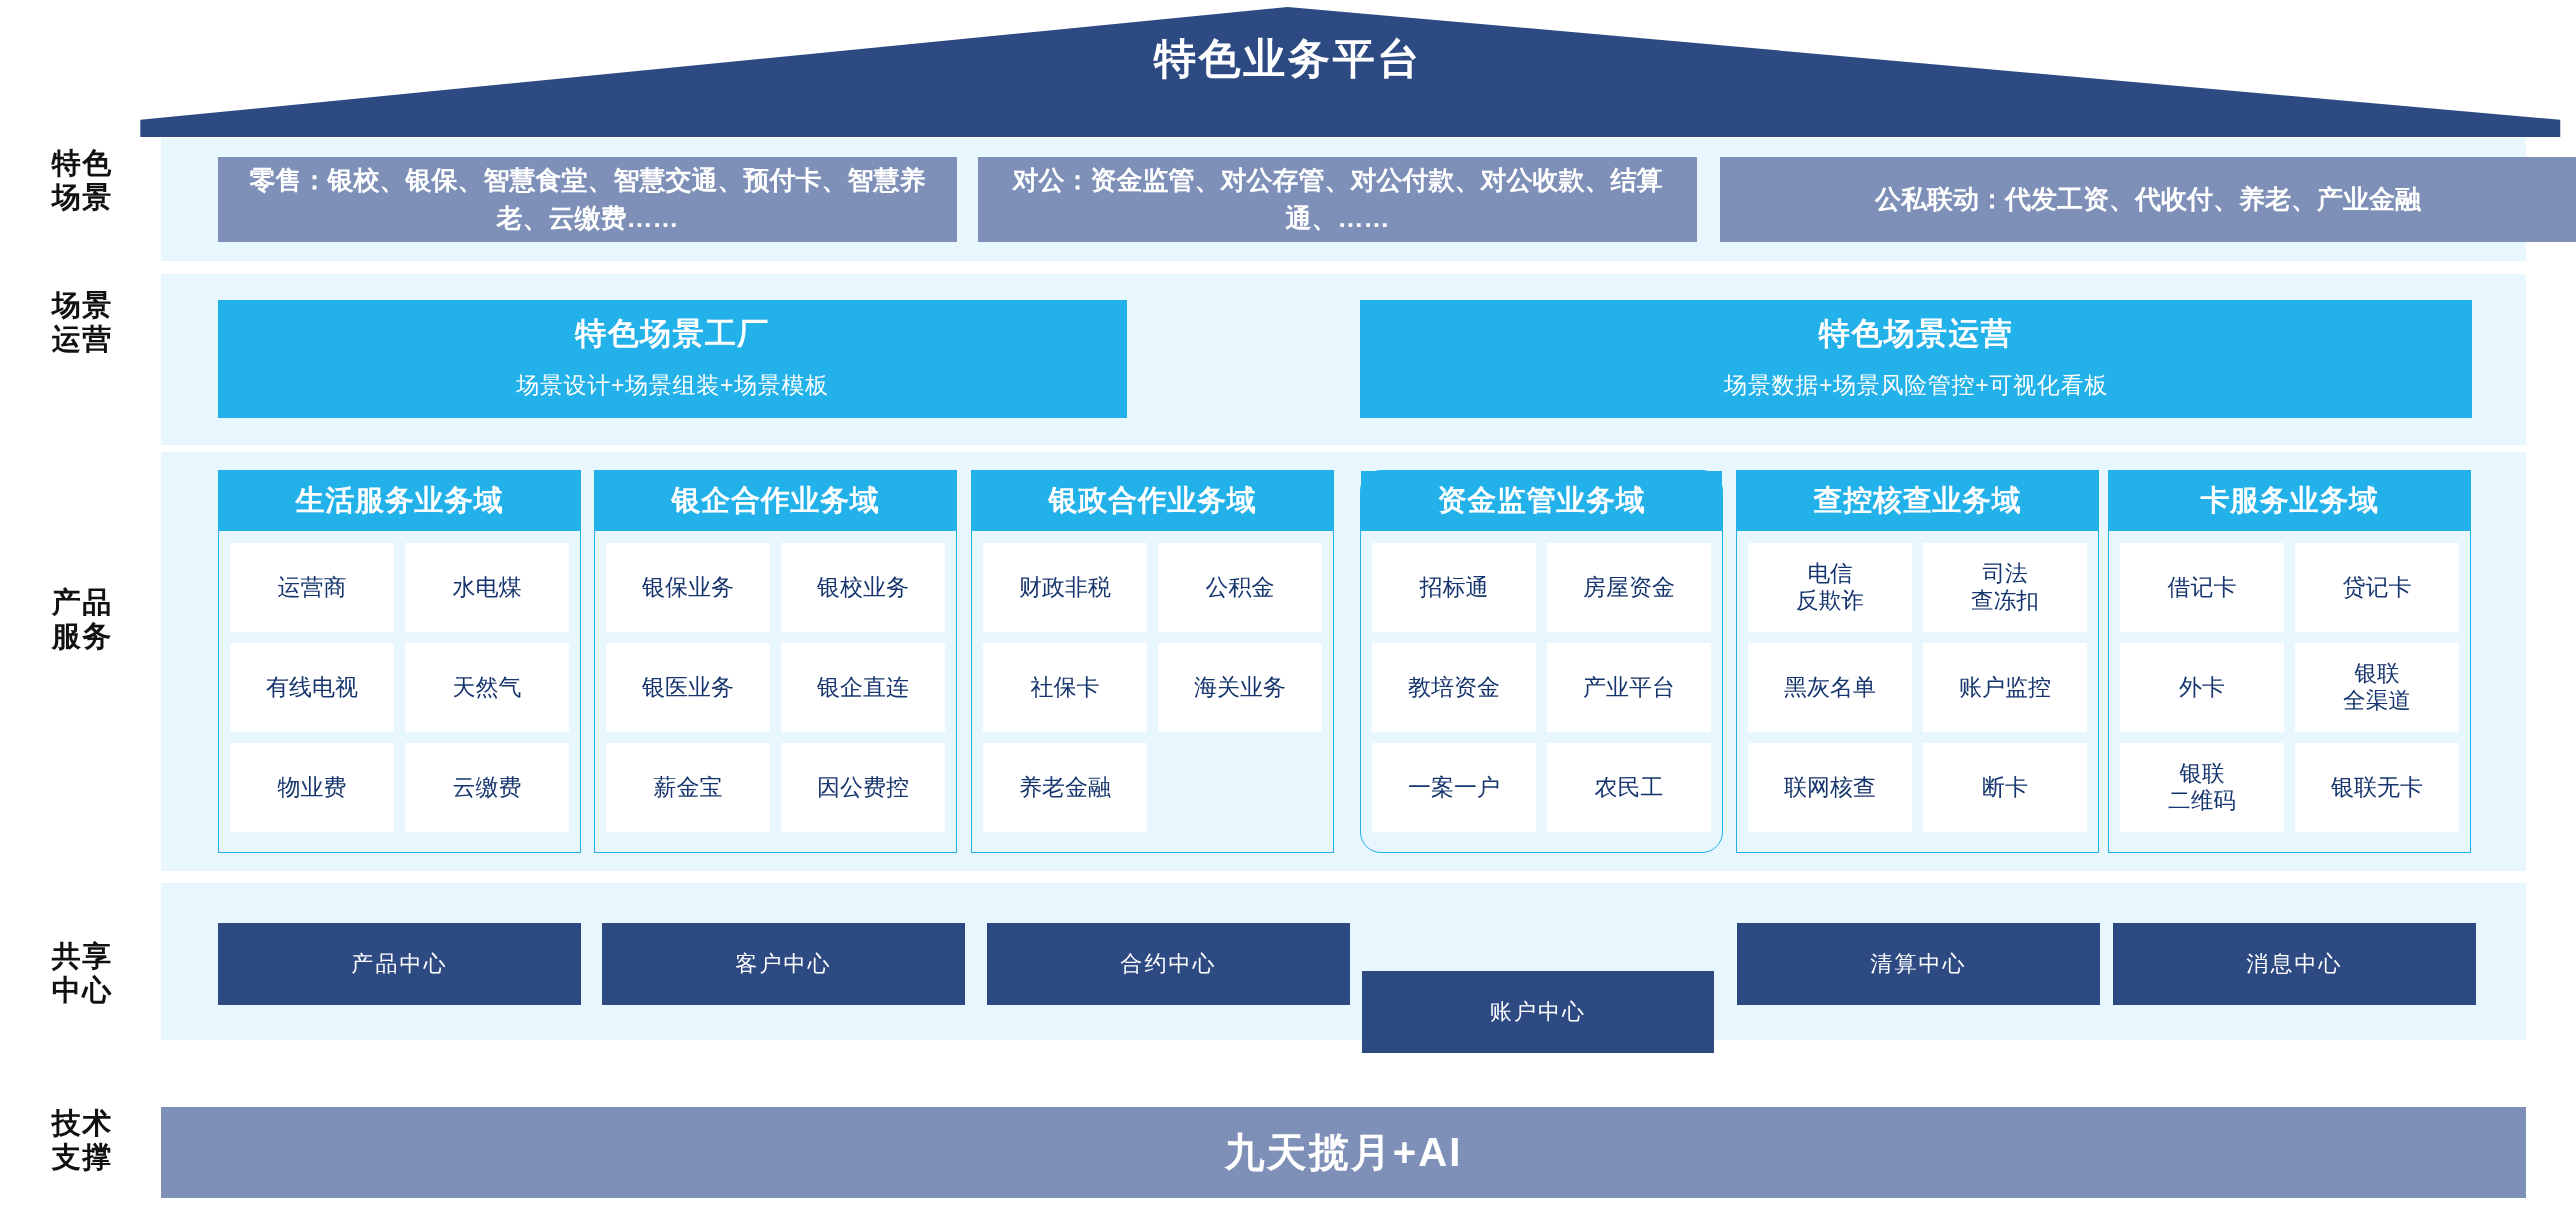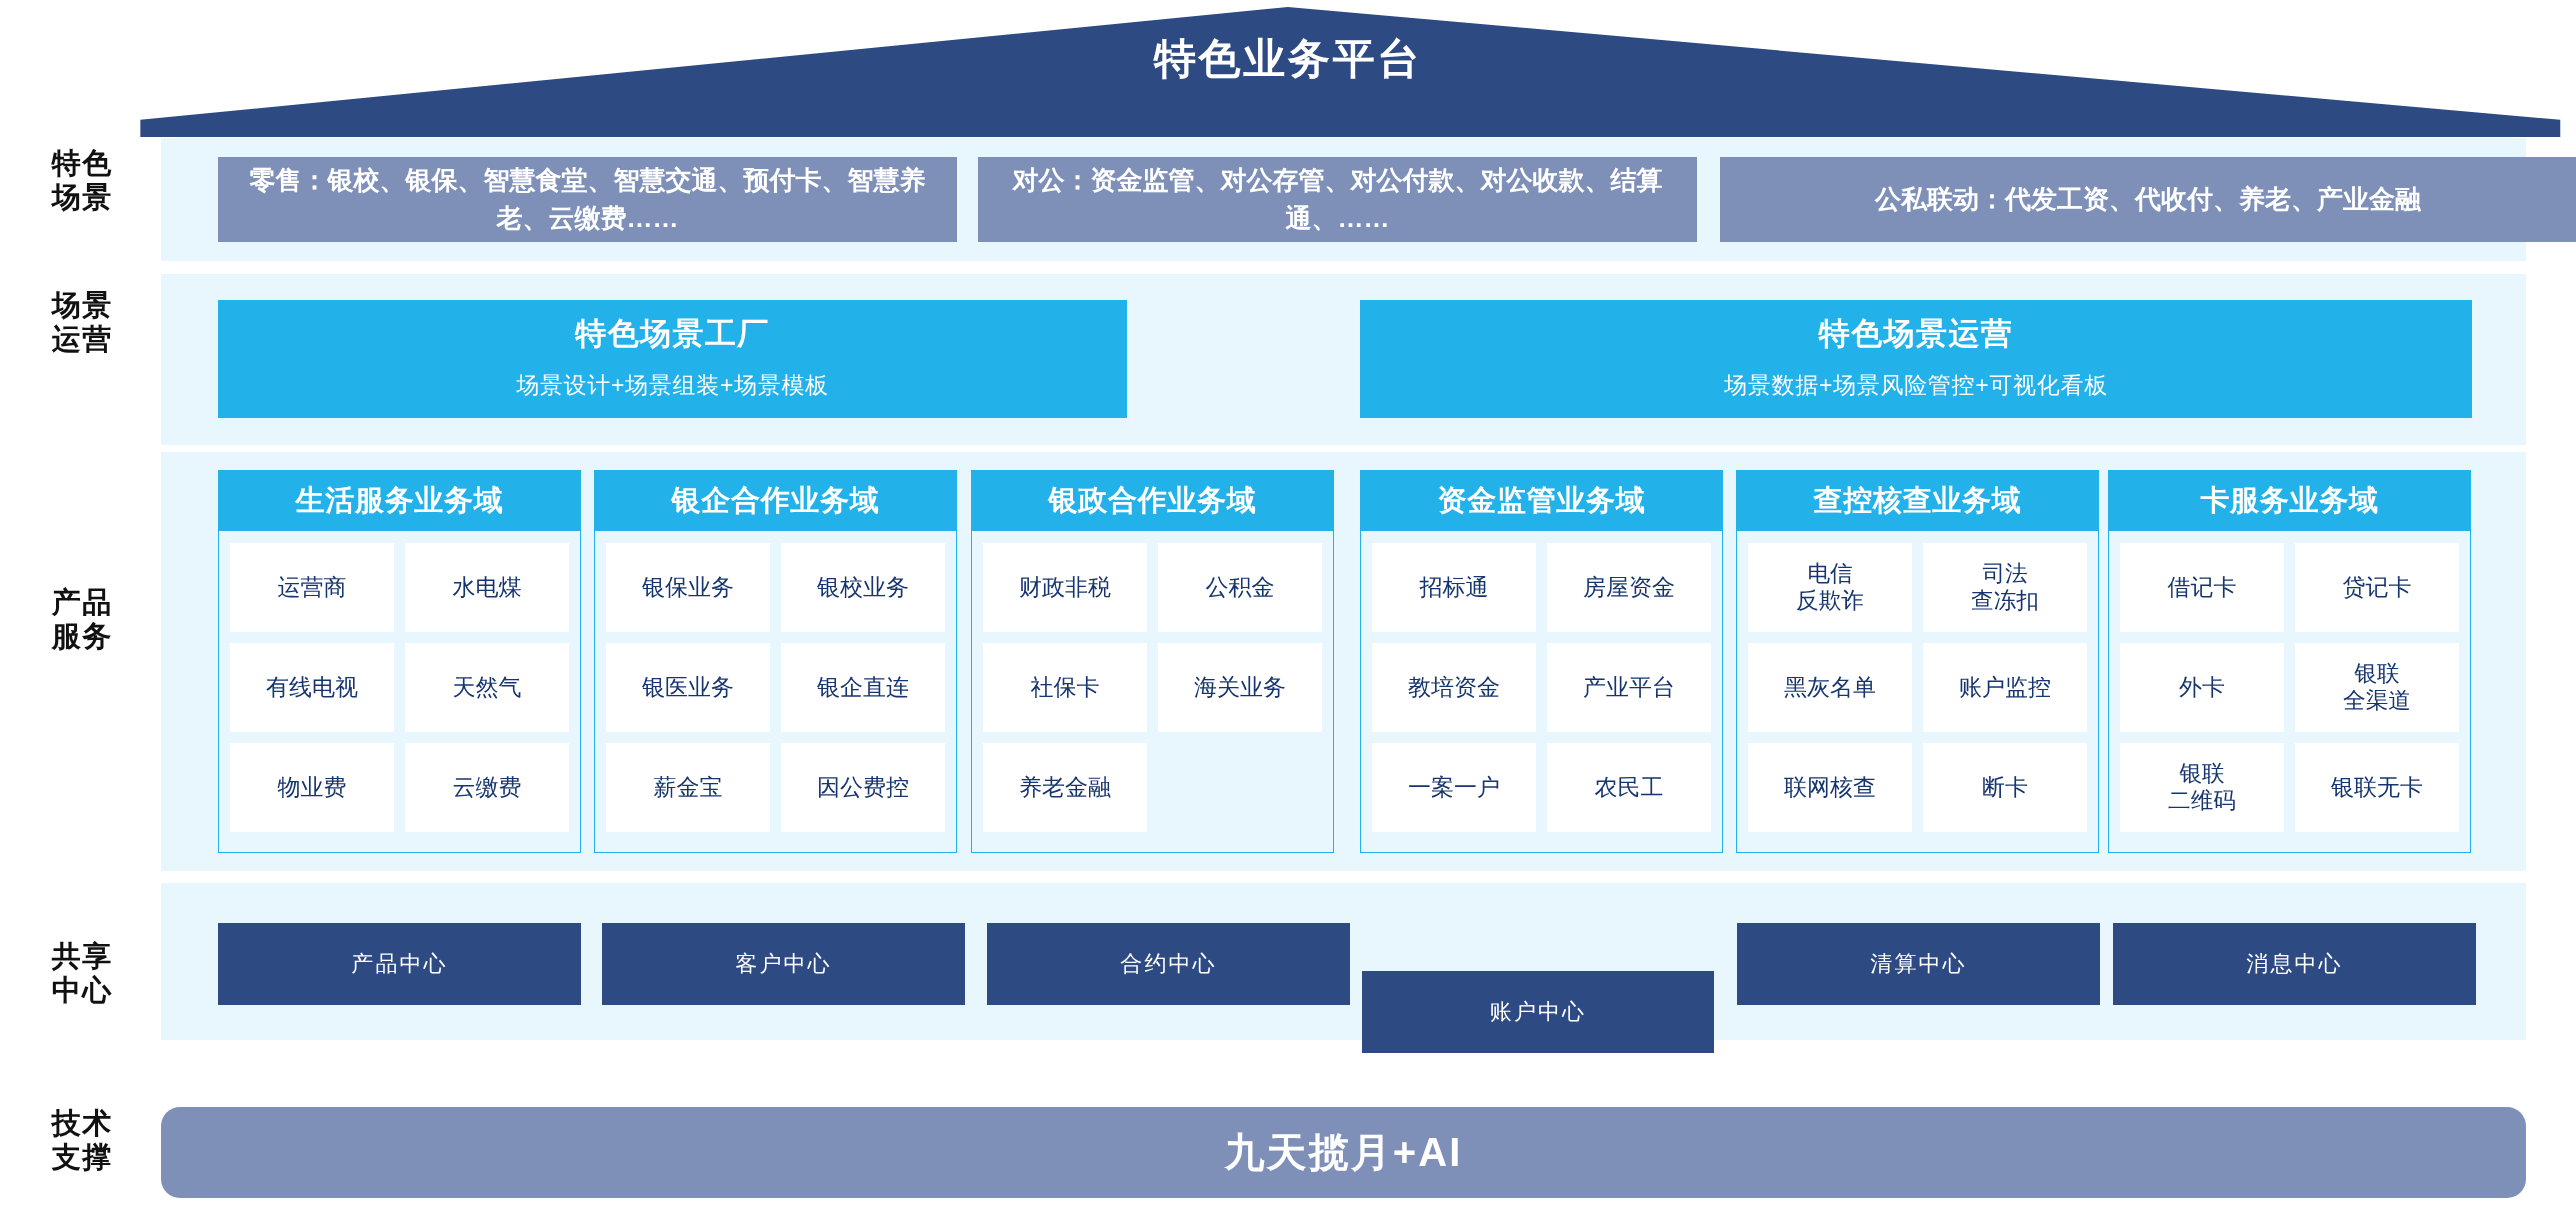--- a/index.html
+++ b/index.html
@@ -75,21 +75,21 @@
     position:absolute;background:#2e4a83;color:#ffffff;
     display:flex;align-items:center;justify-content:center;
     font-size:22px;font-weight:normal;letter-spacing:2.1px;
   }
 
   
   .tech{
     position:absolute;left:161px;top:1107px;width:2365px;height:91px;
     background:#7e90b8;color:#ffffff;
     display:flex;align-items:center;justify-content:center;
-    font-size:40px;font-weight:bold;letter-spacing:2.1px;border-radius:19px;
+    font-size:40px;font-weight:bold;letter-spacing:2.1px;
   }
 </style>
 </head>
 <body>
 
 <div class="roof-wrap">
   <svg class="roof-svg" width="2576" height="137" viewBox="0 0 3763 200">
     <polygon points="1881,10 3740,175 3740,200 205,200 205,175" fill="#2e4a83"></polygon>
   </svg>
   <div class="roof-title">特色业务平台</div>
@@ -148,21 +148,21 @@
   <div class="domain-hd">银政合作业务域</div>
   <div class="domain-body">
     <div class="prod">财政非税</div>
     <div class="prod">公积金</div>
     <div class="prod">社保卡</div>
     <div class="prod">海关业务</div>
     <div class="prod">养老金融</div>
   </div>
 </div>
 
-<div class="domain" style="left:1360px;">
+<div class="domain" style="left:1360px;border-radius:21px;">
   <div class="domain-hd">资金监管业务域</div>
   <div class="domain-body">
     <div class="prod">招标通</div>
     <div class="prod">房屋资金</div>
     <div class="prod">教培资金</div>
     <div class="prod">产业平台</div>
     <div class="prod">一案一户</div>
     <div class="prod">农民工</div>
   </div>
 </div>

